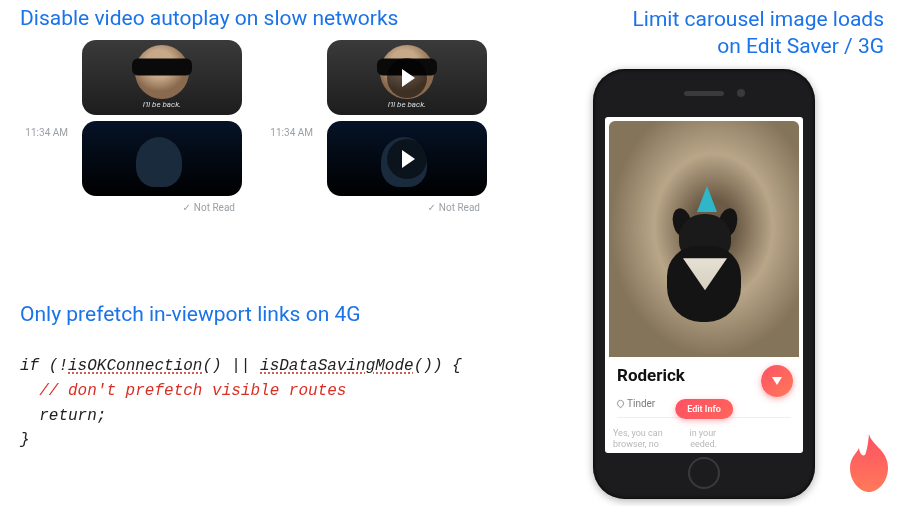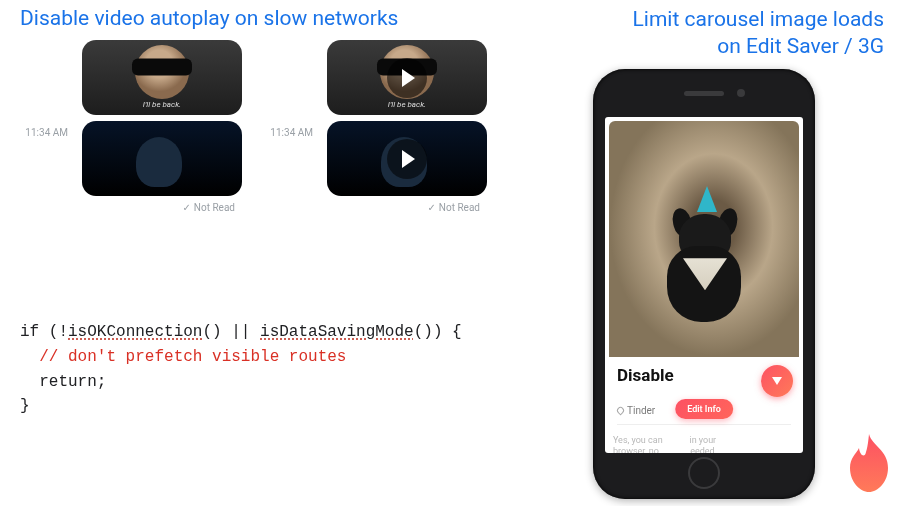--- a/index.html
+++ b/index.html
@@ -66,21 +66,21 @@
   }
   .notread {
     font-size:10px; color:#9aa0a6; text-align:right; margin-top:6px; padding-right:4px;
   }
   .notread .check { color:#9aa0a6; margin-right:3px; }
 
   
   .sec2 { position: absolute; left: 20px; top: 302px; width: 490px; }
   .code {
     font-family: "SFMono-Regular", Consolas, "Liberation Mono", Menlo, monospace;
-    font-size: 16px; line-height: 1.55; margin-top: 18px; white-space: pre; color: #202124;
+    font-size: 16px; line-height: 1.55; margin-top: 28px; white-space: pre; color: #202124; font-style: italic;
   }
   .code .comment { color: #d93025; }
   .code .under { text-decoration: underline dotted #c0392b; text-underline-offset: 3px; }
 
   
   .sec3 { position: absolute; left: 524px; top: 6px; width: 360px; }
   .sec3 .heading { text-align: right; line-height: 1.3; }
   .phone-wrap { display:flex; justify-content:center; margin-top:8px; position:relative; }
   .phone {
     width: 222px; height: 430px; background:#1c1c1e; border-radius:32px;
@@ -112,21 +112,21 @@
     width:110px; height:120px;
   }
   .dog .body { position:absolute; left:18px; top:44px; width:74px; height:76px; background:#141414; border-radius:40% 40% 46% 46%; }
   .dog .head { position:absolute; left:30px; top:12px; width:52px; height:48px; background:#1a1a1a; border-radius:48% 48% 42% 42%; }
   .dog .ear-l { position:absolute; left:24px; top:6px; width:18px; height:28px; background:#141414; border-radius:60% 60% 50% 50%; transform:rotate(-14deg);}
   .dog .ear-r { position:absolute; left:70px; top:6px; width:18px; height:28px; background:#141414; border-radius:60% 60% 50% 50%; transform:rotate(14deg);}
   .dog .hat { position:absolute; left:48px; top:-16px; width:0; height:0; border-left:10px solid transparent; border-right:10px solid transparent; border-bottom:26px solid #2fb6c9; }
   .dog .bandana { position:absolute; left:34px; top:56px; width:44px; height:32px; background:linear-gradient(180deg,#e6e1d4,#d6cfbf); clip-path: polygon(0 0,100% 0,50% 100%); }
   .card-info { padding:8px 12px 4px 12px; position:relative; }
   .card-name { font-size:17px; font-weight:700; color:#111; }
-  .card-sub { font-size:10px; color:#7b7b7b; margin-top:20px; }
+  .card-sub { font-size:10px; color:#7b7b7b; margin-top:13px; }
   .card-sub .pin { display:inline-block; width:7px; height:7px; border:1px solid #aaa; border-radius:50% 50% 50% 0; transform:rotate(-45deg); margin-right:3px; vertical-align:middle;}
   .divider { height:1px; background:#eee; margin:8px 0 6px 0; }
   .prompt { font-size:9px; color:#b8b8b8; line-height:1.3; padding:0 8px; }
   .fab {
     position:absolute; right:10px; top:248px; width:32px; height:32px; border-radius:50%;
     background: linear-gradient(135deg,#fd5163,#ff7a59); display:flex; align-items:center; justify-content:center;
     box-shadow:0 2px 6px rgba(253,81,99,.5);
   }
   .fab::after { content:""; width:0;height:0; border-left:5px solid transparent; border-right:5px solid transparent; border-top:8px solid #fff; }
   .edit-pill {
@@ -184,20 +184,21 @@
         </div>
       </div>
       <div class="notread">
         <span class="check">✓</span><span>Not Read</span>
       </div>
     </div>
   </div>
 </div>
 
 <div class="sec2">
+  <div class="heading">Only prefetch in-viewport links on 4G</div>
   <div class="code"><span>if (!</span><span class="under">isOKConnection</span><span>() || </span><span class="under">isDataSavingMode</span><span>()) {</span>
 <span class="comment">  // don't prefetch visible routes</span>
 <span>  return;</span>
 <span>}</span></div>
 </div>
 
 <div class="sec3">
   <div class="heading">
     <span>Limit carousel image loads</span><br>
     <span>on Edit Saver / 3G</span>
@@ -212,21 +213,21 @@
             <div class="hat"></div>
             <div class="ear-l"></div>
               <div class="ear-r"></div>
             <div class="head"></div>
             <div class="body"></div>
             <div class="bandana"></div>
           </div>
         </div>
         <div class="fab"></div>
         <div class="card-info">
-          <div class="card-name">Disable</div>
+          <div class="card-name">Roderick</div>
           <div class="card-sub">
             <span class="pin"></span><span>Tinder</span>
           </div>
           <div class="divider"></div>
         </div>
         <div class="prompt">
           <span>Yes, you can</span> &nbsp;&nbsp;&nbsp;&nbsp;&nbsp;&nbsp;&nbsp;&nbsp;&nbsp;&nbsp; <span>in your</span><br>
           <span>browser, no</span> &nbsp;&nbsp;&nbsp;&nbsp;&nbsp;&nbsp;&nbsp;&nbsp;&nbsp;&nbsp;&nbsp;&nbsp; <span>eeded.</span>
         </div>
         <div class="edit-pill">Edit Info</div>

